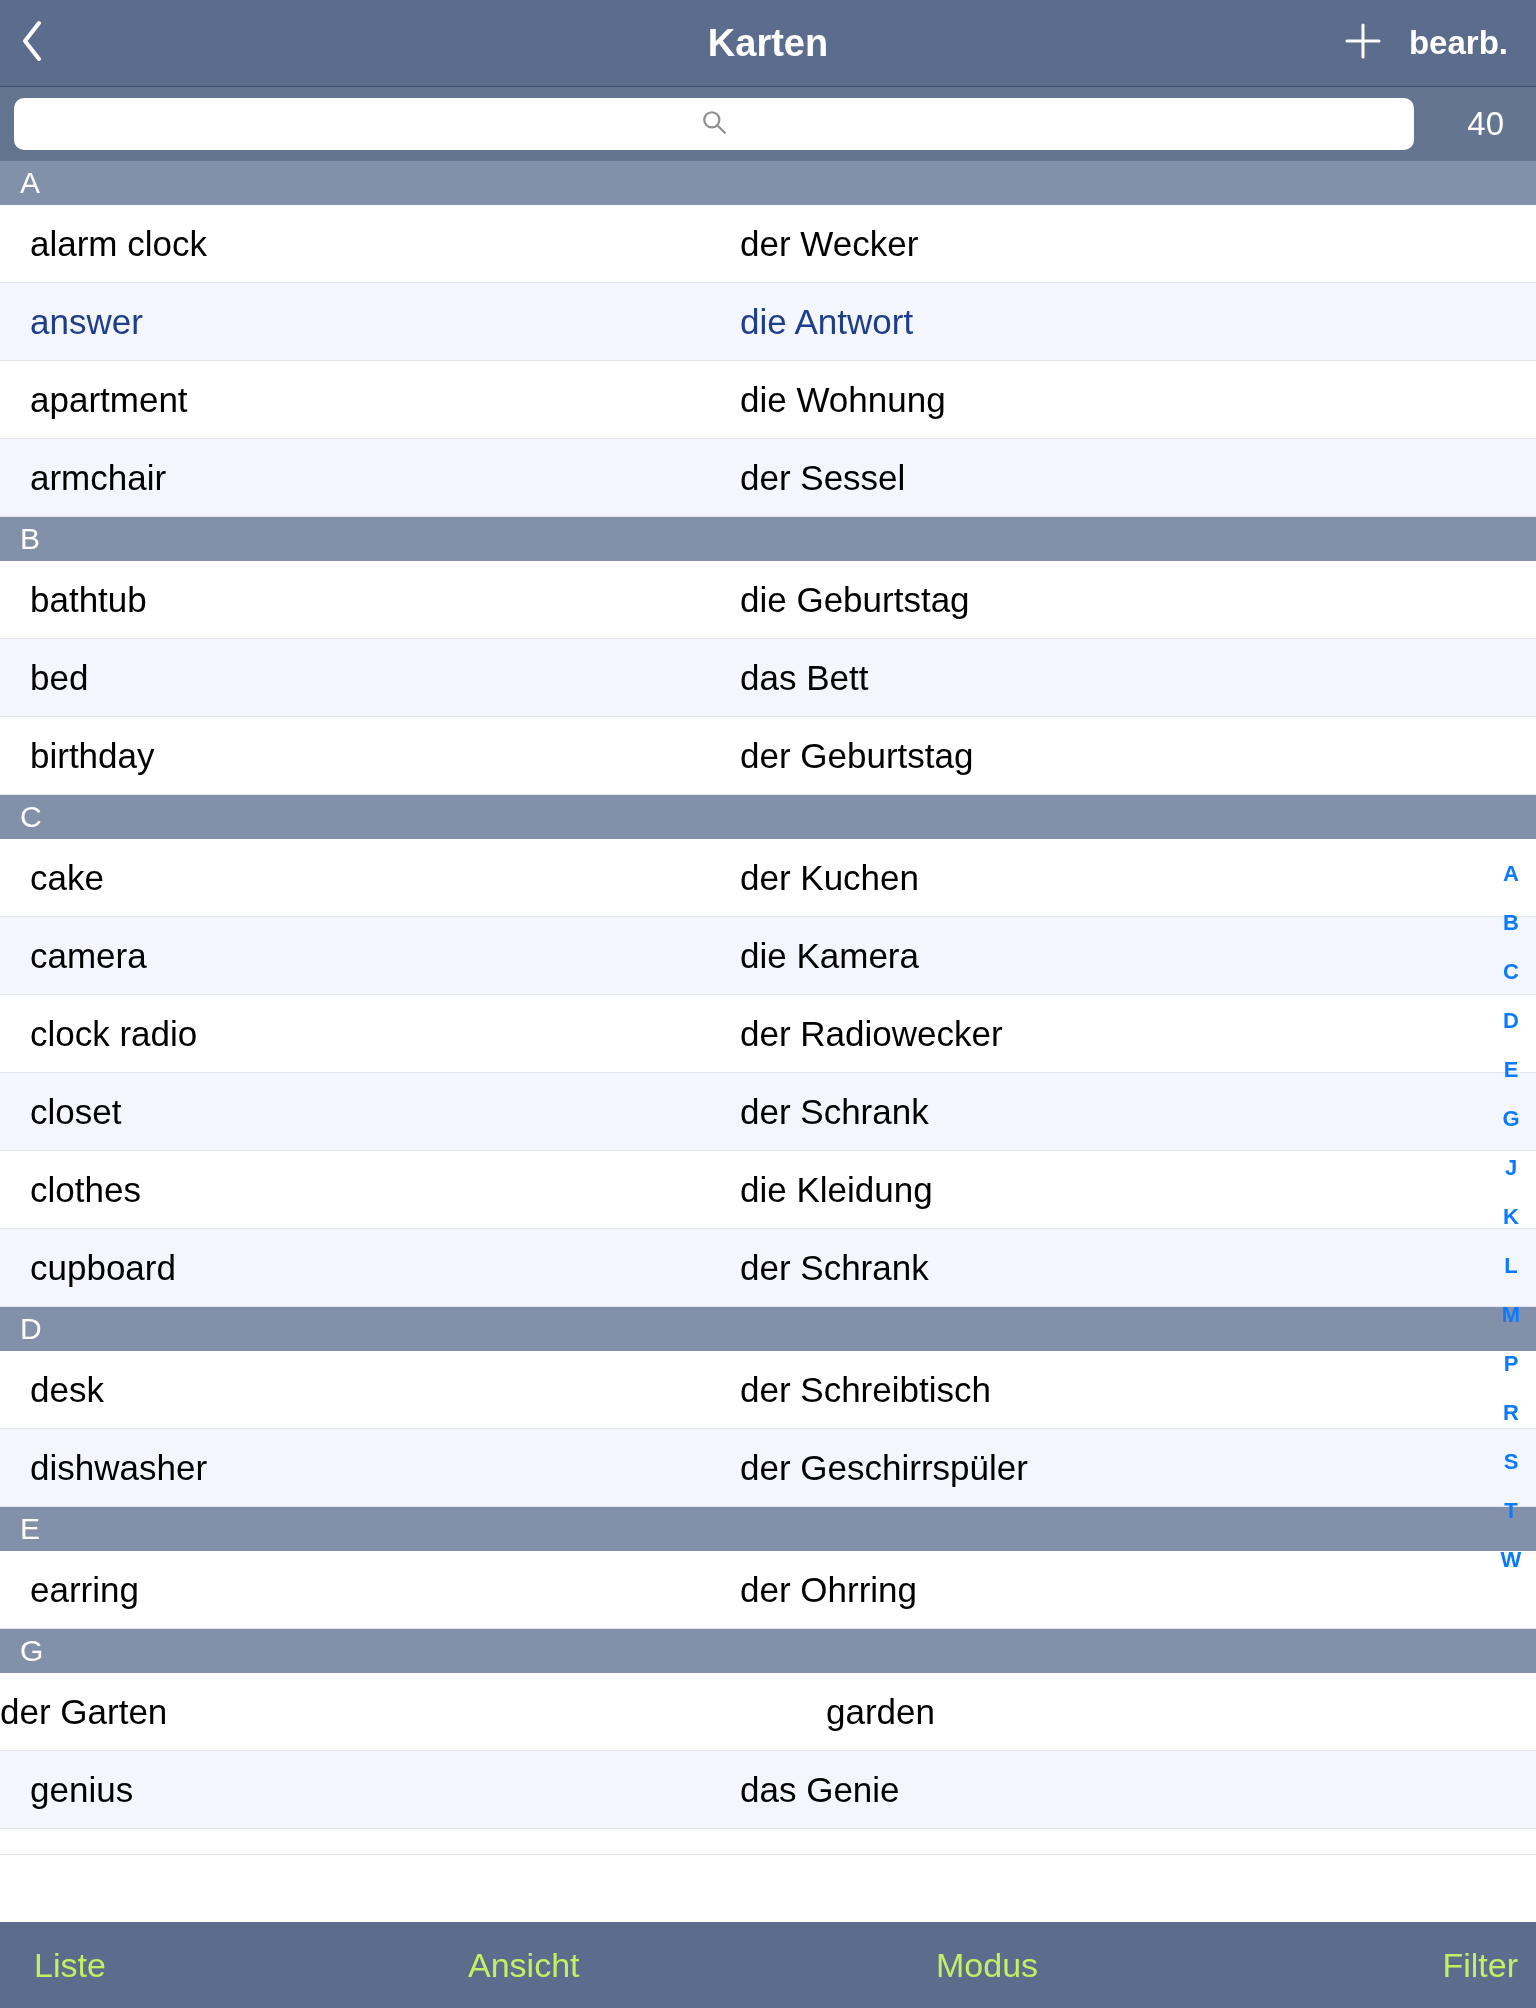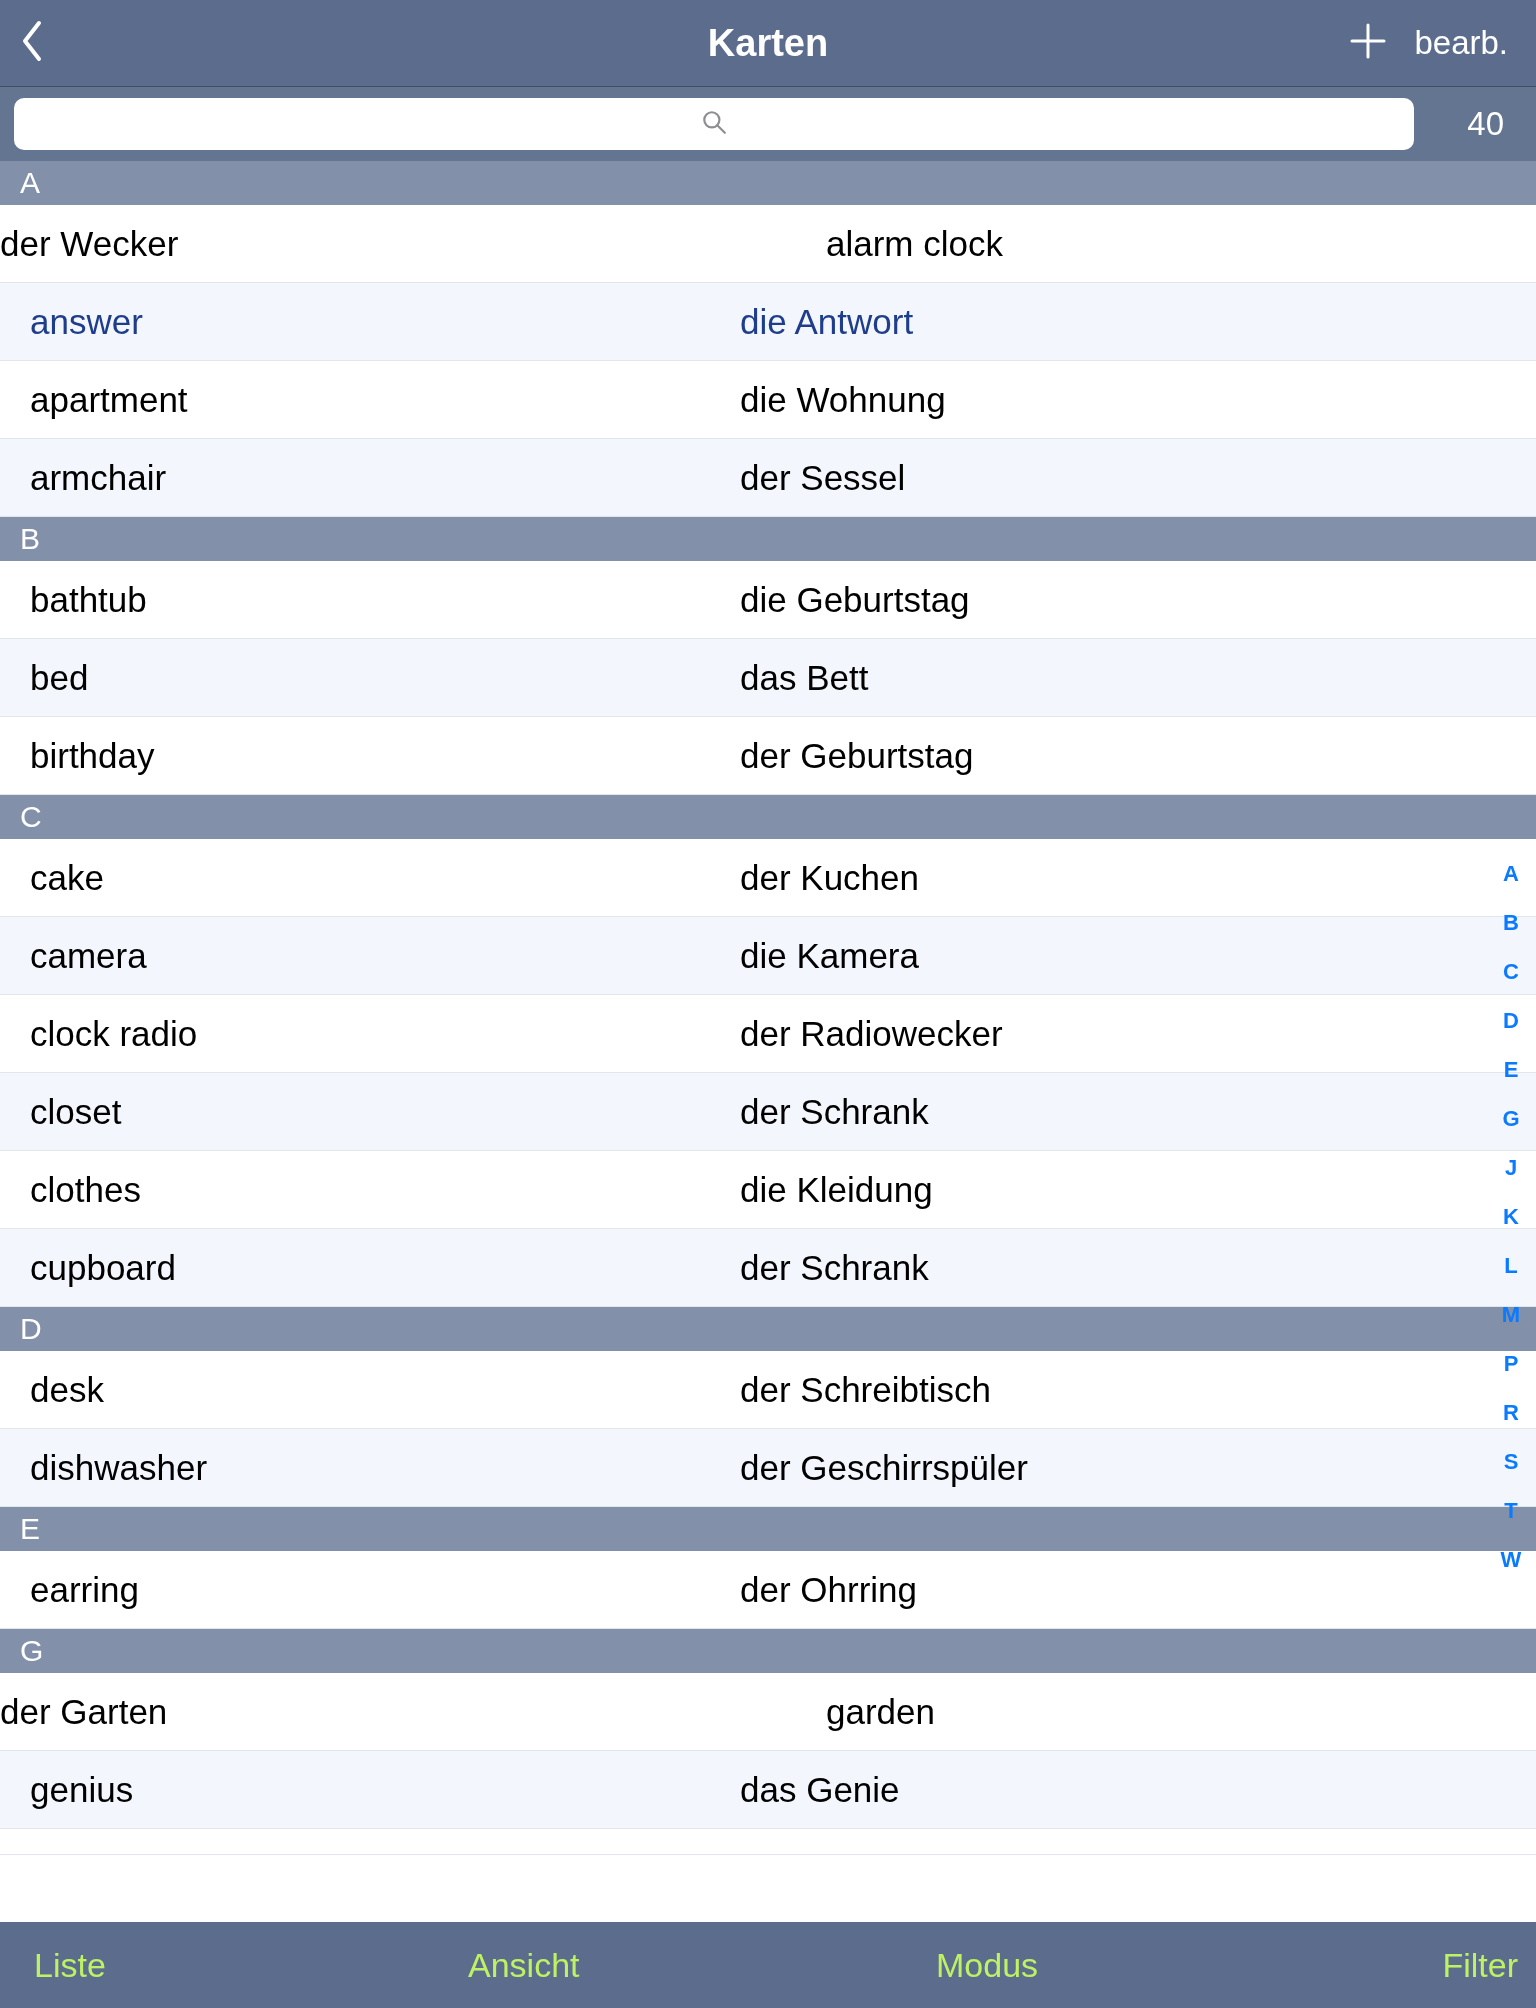--- a/index.html
+++ b/index.html
@@ -41,21 +41,21 @@
     text-align:center;
     font-size:38px; font-weight:600;
     pointer-events:none;
   }
   .header-right{
     margin-left:auto;
     display:flex; align-items:center; gap:28px;
     padding-right:28px;
   }
   .plus-btn svg{ width:36px; height:36px; stroke:var(--header-text); }
-  .edit-btn{ font-size:33px; font-weight:400; cursor:pointer; }
+  .edit-btn{ font-size:33px; font-weight:700; cursor:pointer; }
 
   
   .search-row{
     height:74px;
     background:var(--searchbar-bg);
     display:flex; align-items:center;
     padding:0 14px;
     gap:20px;
   }
   .search-input-wrap{
@@ -181,22 +181,22 @@
     </span>
     <input type="text" placeholder="" style="">
   </div>
   <div class="count">40</div>
 </div>
 
 <div class="list" id="list">
 
   <div class="section-header">A</div>
     <div class="row">
+      <div class="col front">alarm clock</div>
       <div class="col back">der Wecker</div>
-      <div class="col front">alarm clock</div>
     </div>
     <div class="row alt selected">
       <div class="col front">answer</div>
       <div class="col back">die Antwort</div>
     </div>
     <div class="row">
       <div class="col front">apartment</div>
       <div class="col back">die Wohnung</div>
     </div>
     <div class="row alt">

